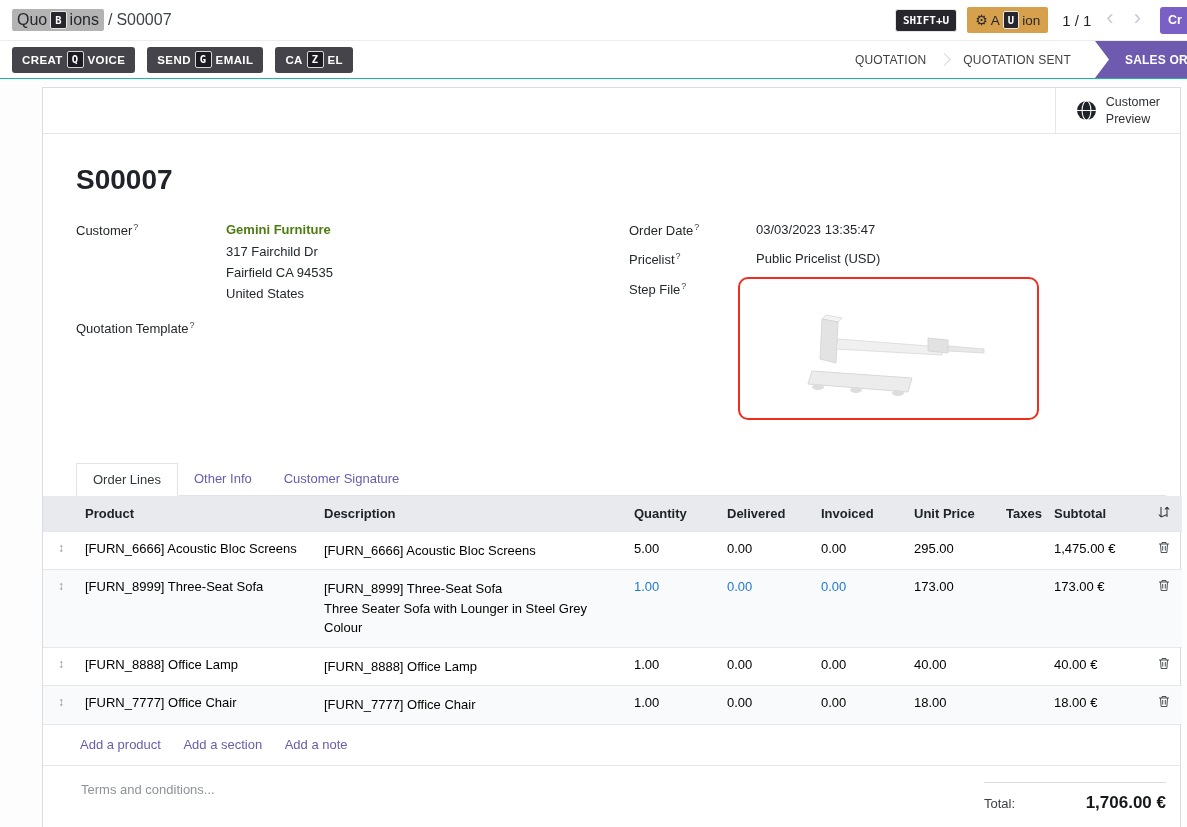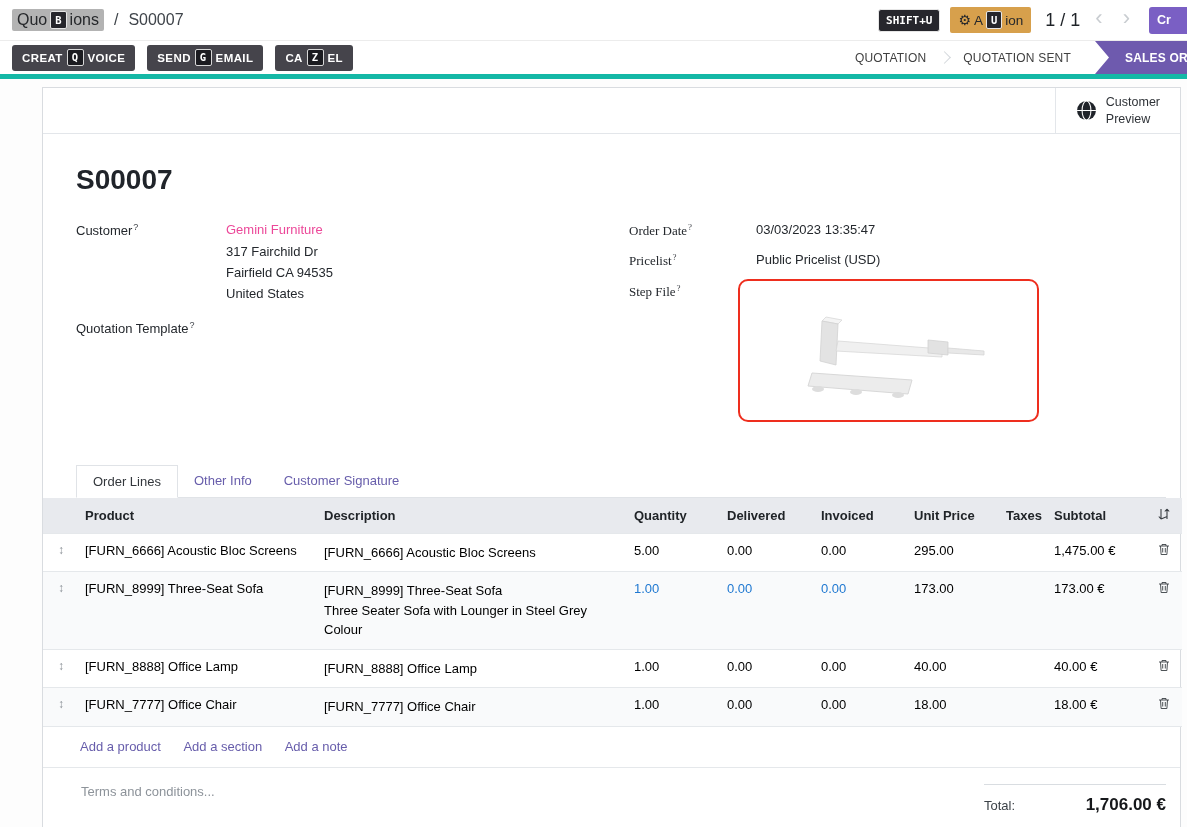--- a/index.html
+++ b/index.html
@@ -3,37 +3,37 @@
 <meta charset="utf-8">
 <style>
   * { box-sizing: border-box; }
   html,body { margin:0; padding:0; }
   body {
     width:1187px; height:827px; overflow:hidden; position:relative;
     background:#fdfdfd; font-family:"Liberation Sans", sans-serif; color:#24282d;
   }
   
   .topbar { height:40px; display:flex; align-items:center; padding-left:12px; position:relative; background:#fff; }
-  .breadcrumb { font-size:16px; color:#4a5056; display:flex; align-items:center; gap:10px; }
+  .breadcrumb { font-size:16px; color:#4a5056; display:flex; align-items:center; gap:4px; }
   .bc-parent { background:#b3b3b3; color:#26282b; padding:2px 5px; display:inline-flex; align-items:center; gap:3px; border-radius:2px; cursor:pointer; }
   .hint { background:#26262c; color:#fff; font-family:"DejaVu Sans Mono", monospace; font-size:10.5px; line-height:1;
           padding:2.5px 4px; border:1px solid #e6e6e6; border-radius:2px; font-weight:bold; }
   .bc-current { color:#3f444a; }
-  .topbar-right { position:absolute; right:12px; top:0; height:40px; display:flex; align-items:center; gap:10px; }
+  .topbar-right { position:absolute; right:1px; top:0; height:40px; display:flex; align-items:center; gap:10px; }
   .shortcut-badge { background:#26262c; color:#fff; font-family:"DejaVu Sans Mono", monospace; font-size:11px;
           padding:4px 7px; border:1px solid #e6e6e6; border-radius:3px; font-weight:bold; }
   .action-pill { background:#d7a04c; display:inline-flex; align-items:center; gap:3px; padding:4px 8px;
           color:#26282b; font-size:13.5px; border-radius:2px; cursor:pointer; }
   .gear { font-size:14px; }
-  .pager { font-size:18px; color:#1f2328; margin-left:4px; }
+  .pager { font-size:15px; color:#1f2328; margin-left:4px; }
   .pg-chev { font-size:22px; color:#c9cdd1; line-height:1; padding:0 5px; margin-top:-4px; cursor:pointer; background:none; border:none; }
   .edge-btn { width:42px; height:27px; background:#7a5fc4; color:#fff; font-size:12.5px; font-weight:bold;
           border:none; border-radius:3px; margin-left:4px; margin-right:-16px; text-align:left; padding-left:8px; cursor:pointer; }
   
-  .actionbar { height:39px; border-top:1px solid #ececec; border-bottom:5px solid #14b8a6; display:flex;
+  .actionbar { height:39px; border-top:1px solid #ececec; border-bottom:1px solid #14b8a6; display:flex;
           align-items:center; padding-left:12px; position:relative; background:#fff; }
   .btn-dark { background:#45444b; color:#fff; font-size:11.5px; font-weight:bold; letter-spacing:.4px; border:none;
           border-radius:3px; height:26px; padding:0 10px; margin-right:12px; display:inline-flex; align-items:center; gap:4px; cursor:pointer; }
   .btn-dark .hint { background:#1b1b20; border-color:#d7d7d7; }
   .statusbar { position:absolute; right:-58px; top:0; height:100%; display:flex; align-items:stretch; }
   .status-step { display:flex; align-items:center; padding:0 16px; color:#404040; font-size:12px; font-weight:500;
           letter-spacing:.2px; cursor:pointer; white-space:nowrap; }
   .sep { width:9px; height:9px; border-top:1px solid #d3d7db; border-right:1px solid #d3d7db; transform:rotate(45deg);
           align-self:center; margin:0 -2px; }
   .status-step.active { background:#6e5aae; color:#fff; font-weight:bold; margin-left:8px; width:150px; padding:0 30px;
@@ -43,24 +43,24 @@
   .preview-strip { height:46px; border-bottom:1px solid #e3e6ea; display:flex; justify-content:flex-end; }
   .preview-btn { display:flex; align-items:center; gap:9px; padding:0 20px; border-left:1px solid #e3e6ea; cursor:pointer; background:#fff; }
   .preview-label { font-size:12.5px; color:#2f3338; line-height:1.3; }
   .sheet-body { padding:22px 14px 40px 33px; }
   .title { font-size:28px; font-weight:bold; color:#20242a; margin:8px 0 26px; }
   .fgrid { display:flex; }
   .fcol-left { width:553px; flex:none; }
   .fcol-right { flex:1; }
   .frow { display:flex; margin-bottom:13px; font-size:13px; }
   .flabel { width:150px; flex:none; color:#24282d; }
-  .fcol-right .flabel { width:127px;font-family:Liberation Serif, serif; }
+  .fcol-right .flabel { width:127px; }
   .flabel sup { font-size:9px; color:#40444a; margin-left:1px; }
   .flabel.bold { font-weight:bold; }
-  a.link { color:#ec4899; text-decoration:none; cursor:pointer; }
+  a.link { color:#4d7c0f; text-decoration:none; cursor:pointer;font-weight:bold; }
   .address { color:#24282d; white-space:pre-line; line-height:1.62; margin-top:4px; }
   .fvalue { color:#24282d; }
   .qt-row { margin-top:16px; }
   .step-preview { width:301px; height:143px; border:2px solid #ee2e1e; border-radius:10px; background:#fff;
           margin-left:-18px; margin-top:-4px; display:flex; align-items:center; justify-content:center; cursor:pointer; }
   
   .tabs { display:flex; margin-top:30px; border-bottom:1px solid #e0e3e7; }
   .tab { padding:8px 16px; font-size:13px; color:#675dab; cursor:pointer; }
   .tab.active { background:#fff; border:1px solid #e0e3e7; border-bottom:1px solid #fff; margin-bottom:-1px; color:#33373c; }
   .olines { margin-left:-33px; margin-right:-14px; }

